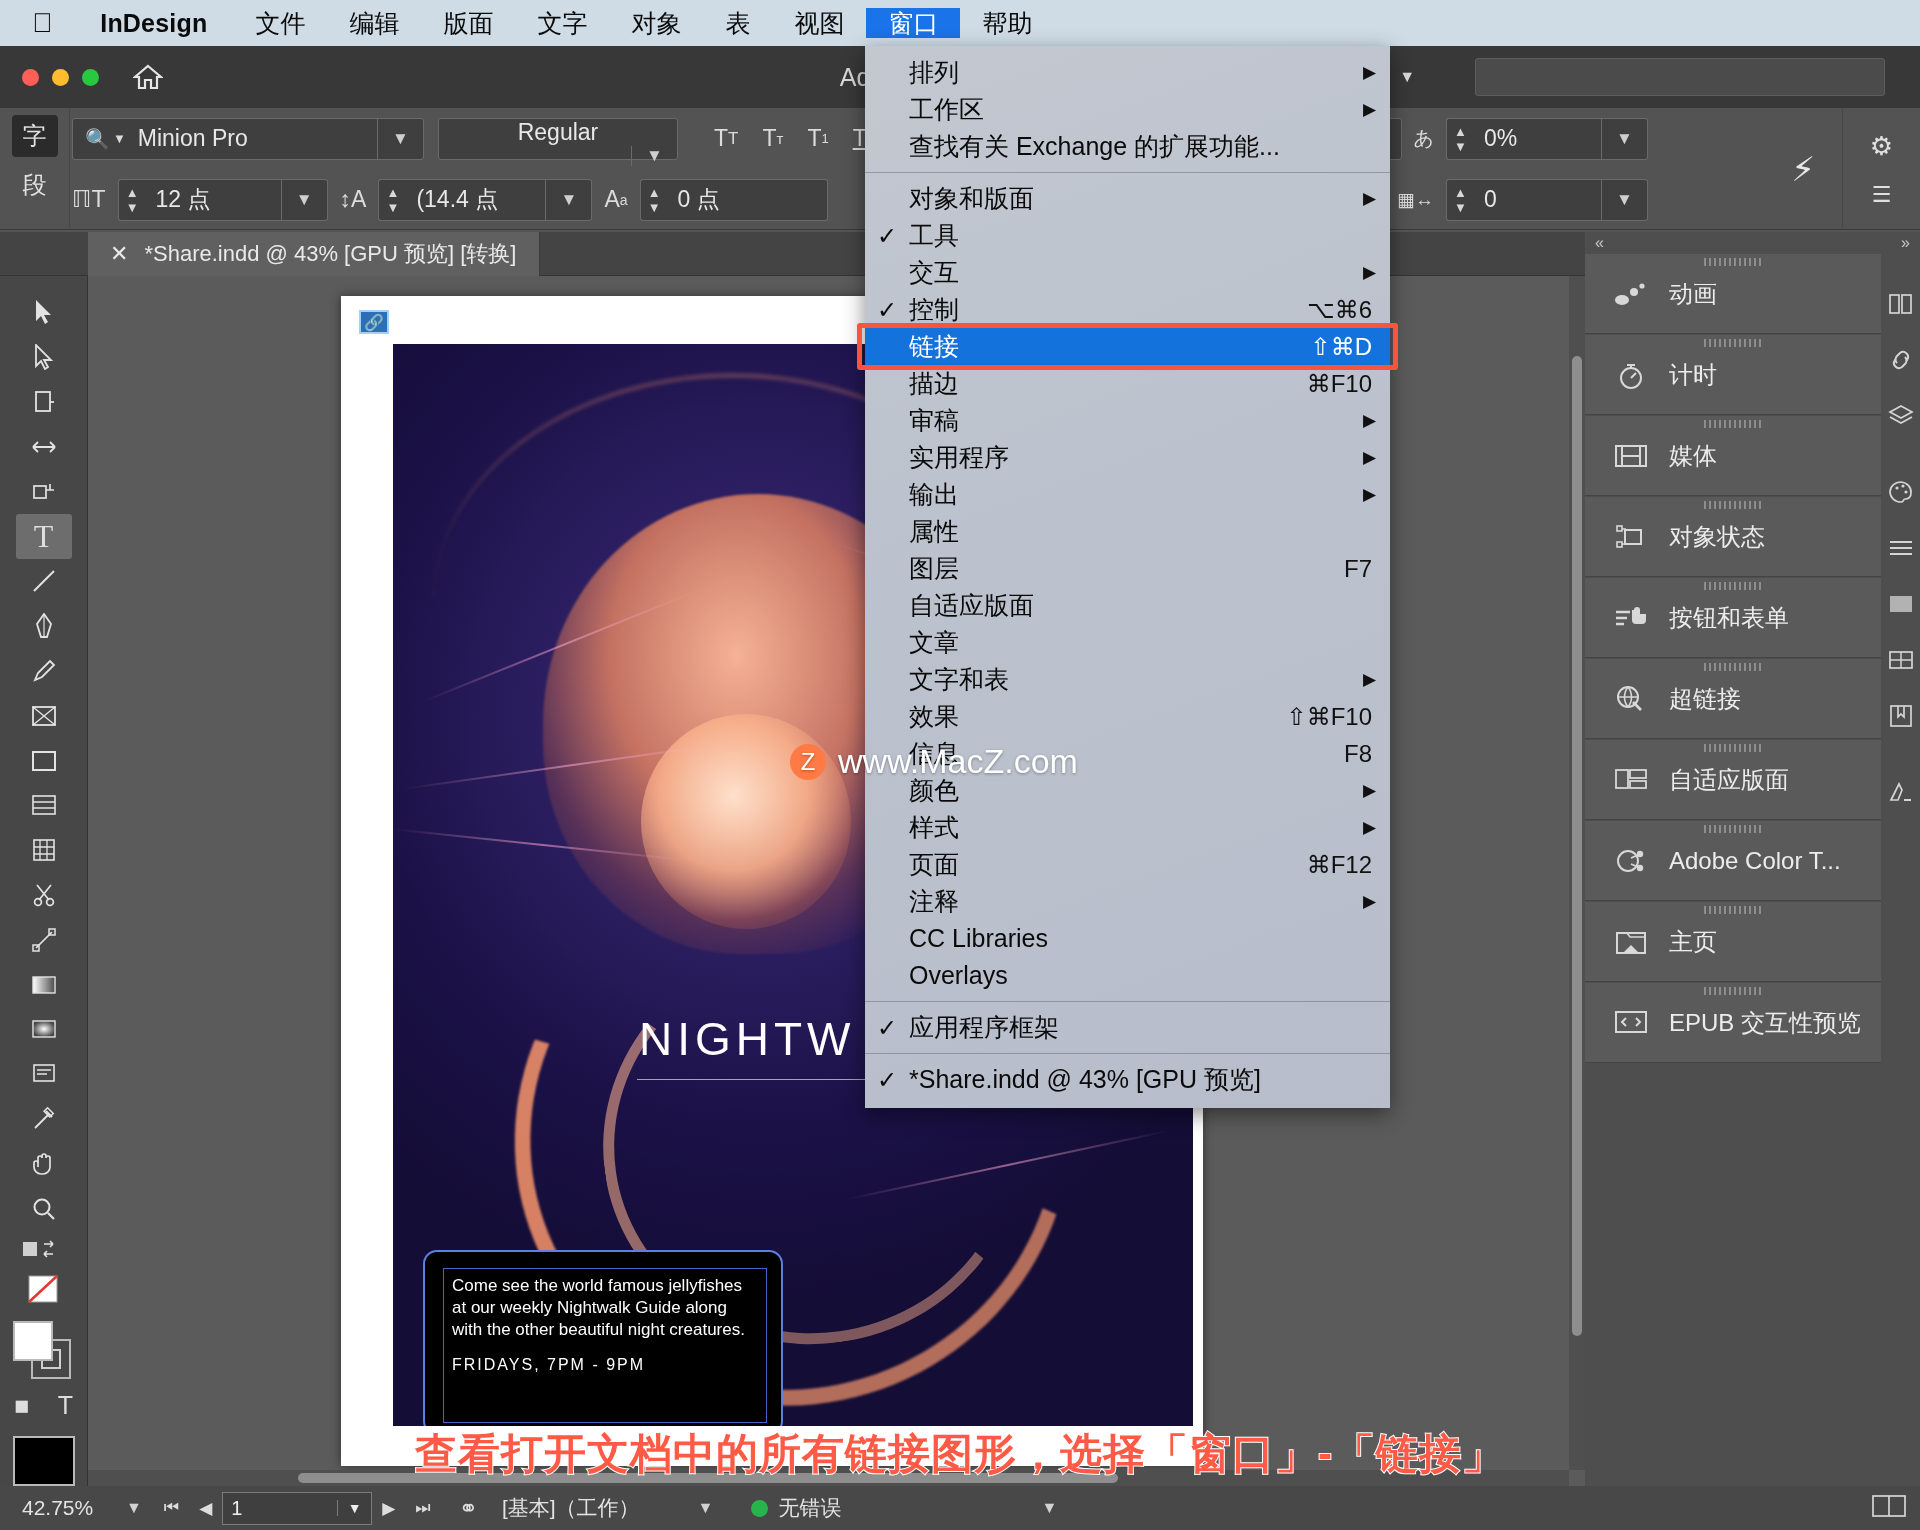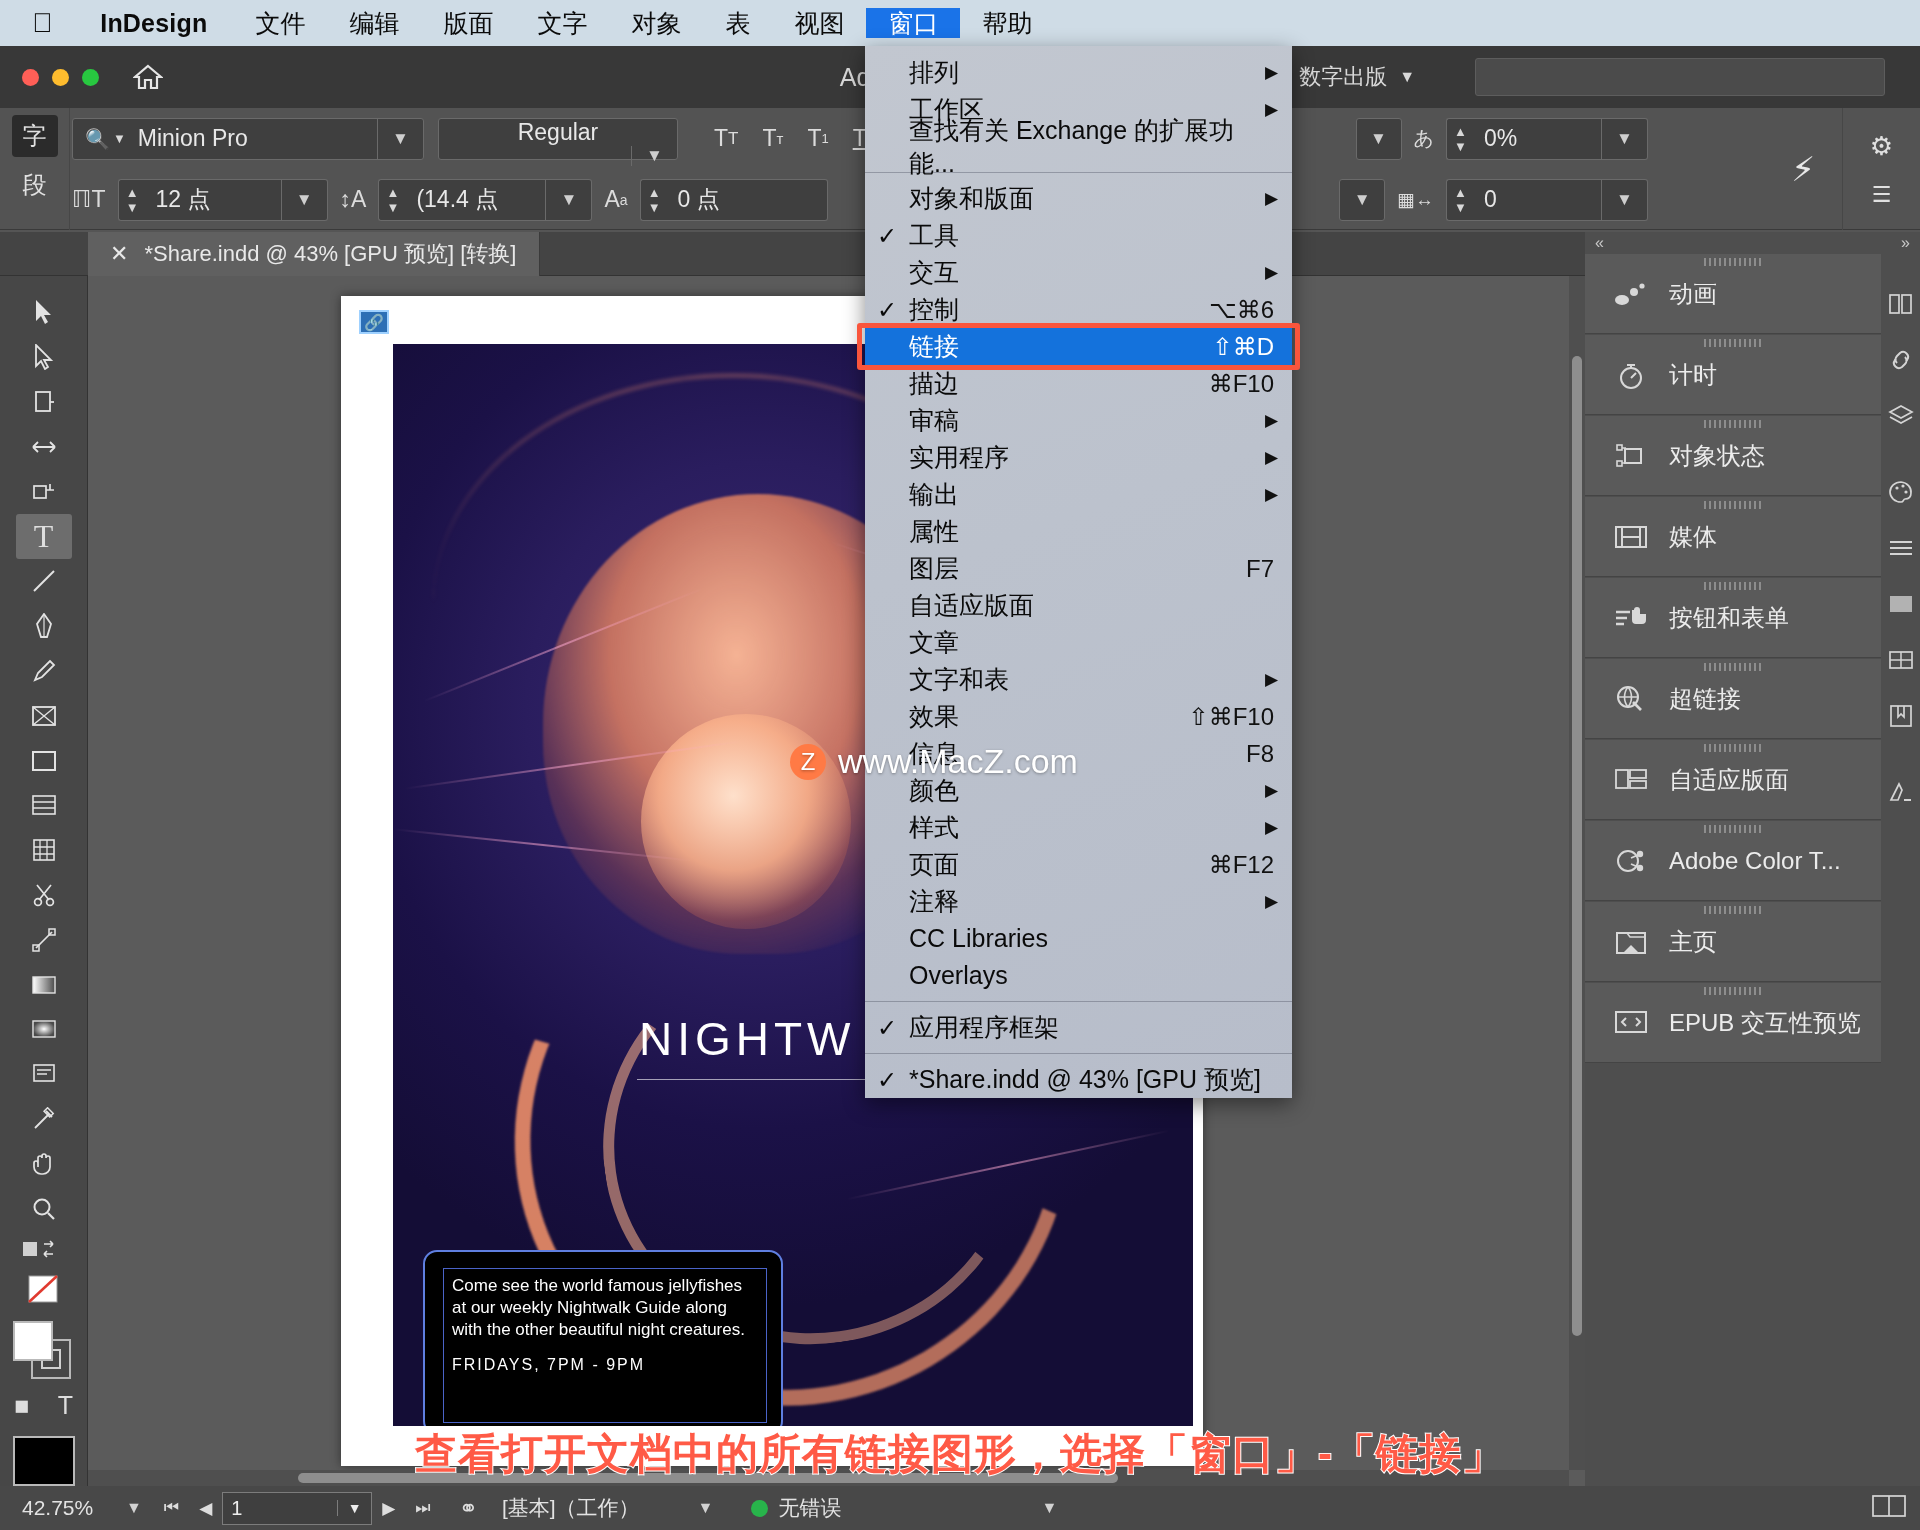--- a/index.html
+++ b/index.html
@@ -211,24 +211,24 @@
       display:flex; align-items:center; color:#eee; font-size:20px; }
   .pagefield .pv { padding-left:8px; flex:1; }
   .pagefield .pc { width:34px; border-left:1px solid #7c7c7c; display:flex; align-items:center; justify-content:center; font-size:14px;}
   .nav { padding:0 10px; color:#ddd; font-size:17px; }
   .wsname { padding-left:14px; }
   .greendot { width:17px; height:17px; border-radius:50%; background:#28b44b; margin:0 10px 0 26px;}
   .statusright { position:absolute; right:14px; display:flex; align-items:center; gap:14px; color:#d9d9d9; font-size:19px;}
 
   
   .menu {
-    position:absolute; left:865px; top:46px; width:427px;
+    position:absolute; left:865px; top:46px; width:525px;
     background:linear-gradient(160deg,#c2c7d0 0%, #bcc2cd 45%, #b7bdca 100%);
     box-shadow:0 6px 20px rgba(0,0,0,.45);
-    padding:8px 0 0; font-size:25px; color:#0a0a0a; z-index:50;
+    padding:8px 0 10px; font-size:25px; color:#0a0a0a; z-index:50;
   }
   .mitem { height:37px; display:flex; align-items:center; padding:0 14px 0 0; position:relative; }
   .mitem .ck { width:44px; text-align:center; font-size:24px; }
   .mitem .lb { flex:1; }
   .mitem .sc { font-size:24px; color:#111; padding-right:4px; white-space:nowrap; }
   .mitem .arw { font-size:17px; color:#111; padding-left:14px; }
   .msep { height:1px; background:rgba(90,95,110,.45); margin:7px 0; }
   .mitem.hl { background:#1472dc; color:#fff; }
   .mitem.hl .sc { color:#fff; }
   .hlwrap {
@@ -578,38 +578,38 @@
           <svg width="32" height="32" viewBox="0 0 32 32">
               <circle cx="16" cy="19" r="10" fill="none" stroke="#d8d8d8" stroke-width="2"></circle>
               <path d="M16 19 L21 14 M12 6 h8 M16 6 v3" stroke="#d8d8d8" stroke-width="2" fill="none"></path>
             </svg>
           </span>
         <span>计时</span>
       </div>
       <div class="panel">
         <span class="grip"></span>
         <span class="pico">
+          <svg width="34" height="26" viewBox="0 0 34 26">
+              <rect x="2" y="3" width="30" height="20" fill="none" stroke="#d8d8d8" stroke-width="2"></rect>
+              <path d="M8 3 v20 M26 3 v20 M8 13 h18" stroke="#d8d8d8" stroke-width="2"></path>
+            </svg>
+          </span>
+        <span>媒体</span>
+      </div>
+      <div class="panel">
+        <span class="grip"></span>
+        <span class="pico">
           <svg width="32" height="30" viewBox="0 0 32 30">
               <rect x="10" y="8" width="16" height="14" fill="none" stroke="#d8d8d8" stroke-width="2"></rect>
               <rect x="2" y="4" width="5" height="5" fill="none" stroke="#d8d8d8" stroke-width="1.6"></rect>
               <rect x="2" y="20" width="5" height="5" fill="none" stroke="#d8d8d8" stroke-width="1.6"></rect>
               <path d="M7 7 h4 M7 22 h4" stroke="#d8d8d8" stroke-width="1.4"></path>
             </svg>
           </span>
         <span>对象状态</span>
-      </div>
-      <div class="panel">
-        <span class="grip"></span>
-        <span class="pico">
-          <svg width="34" height="26" viewBox="0 0 34 26">
-              <rect x="2" y="3" width="30" height="20" fill="none" stroke="#d8d8d8" stroke-width="2"></rect>
-              <path d="M8 3 v20 M26 3 v20 M8 13 h18" stroke="#d8d8d8" stroke-width="2"></path>
-            </svg>
-          </span>
-        <span>媒体</span>
       </div>
       <div class="panel">
         <span class="grip"></span>
         <span class="pico">
           <svg width="34" height="28" viewBox="0 0 34 28">
               <path d="M2 8 h14 M2 14 h11 M2 20 h8" stroke="#d8d8d8" stroke-width="2.4"></path>
               <path d="M18 6 v10 a4 4 0 004 4 h6 a4 4 0 004-4 V10 h-6 V6 a3 3 0 00-6 0z" fill="#d8d8d8"></path>
             </svg>
           </span>
         <span>按钮和表单</span>

